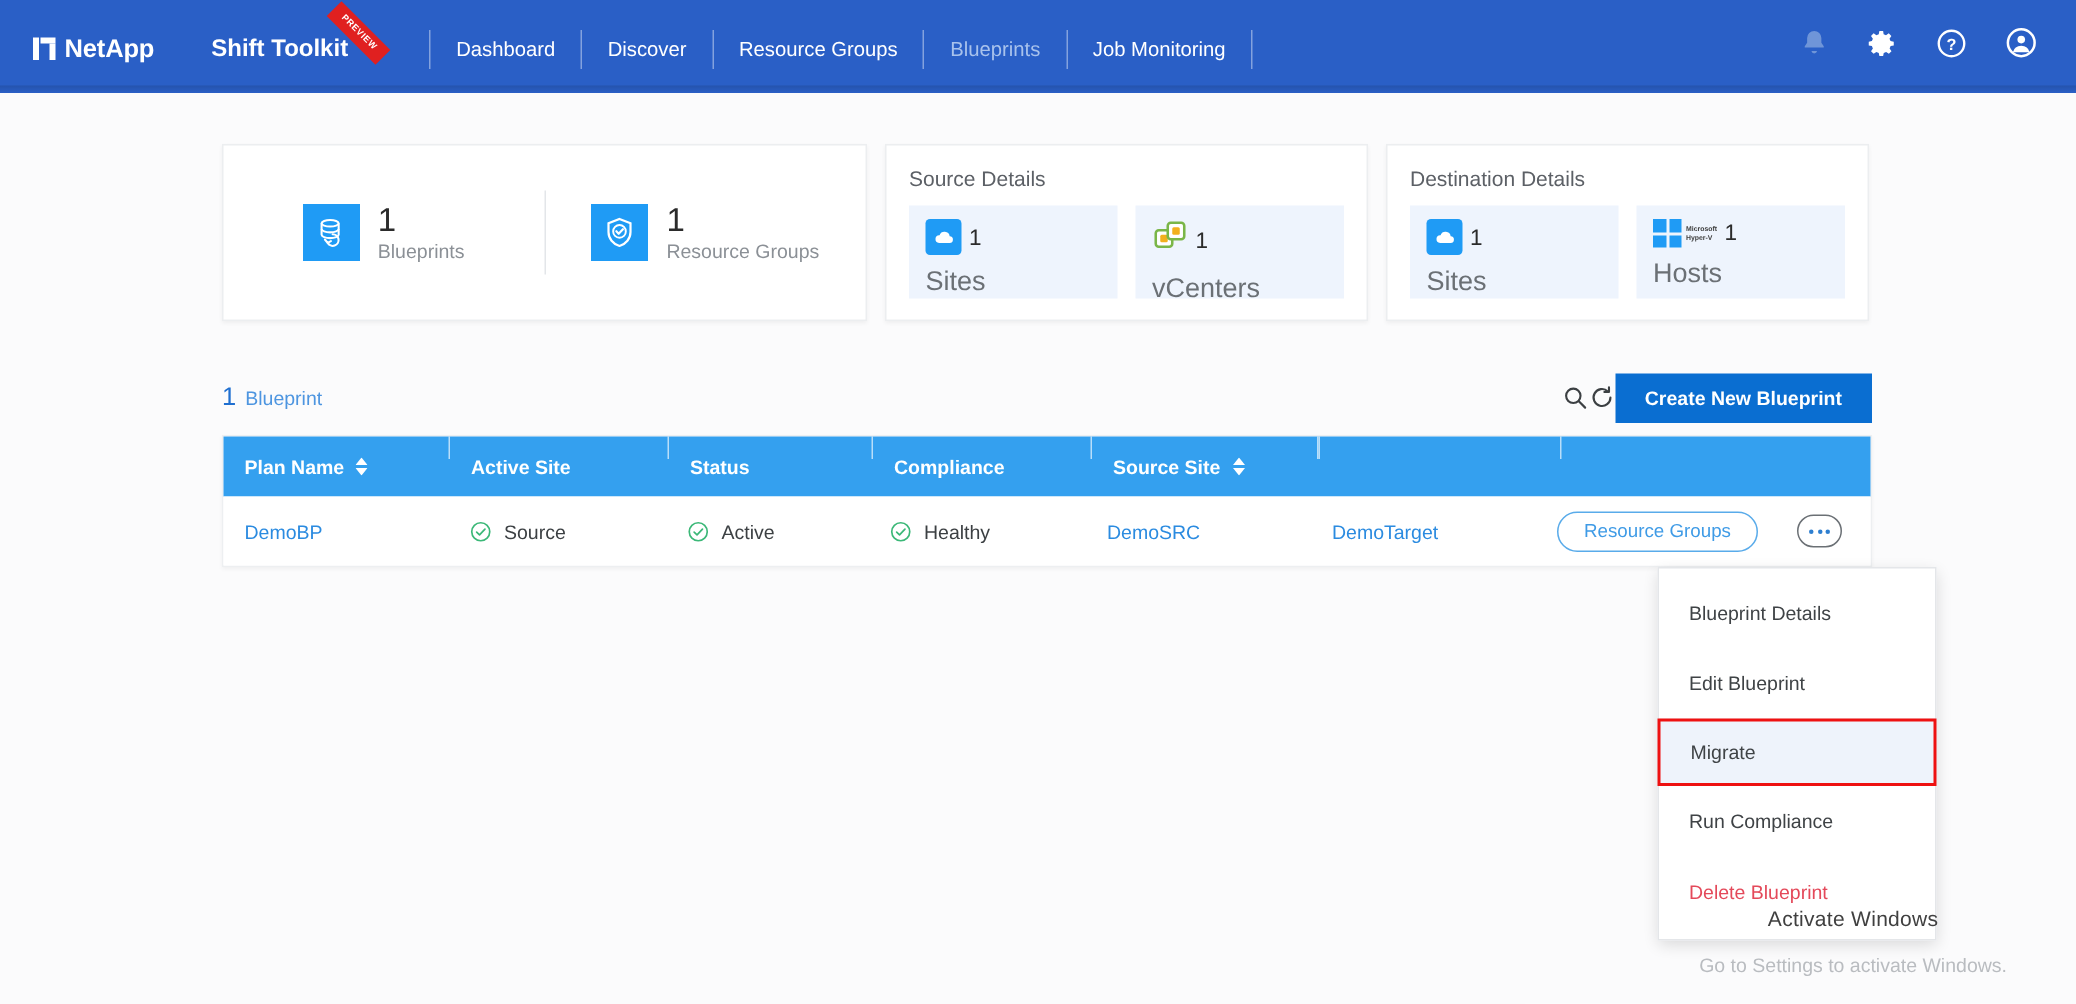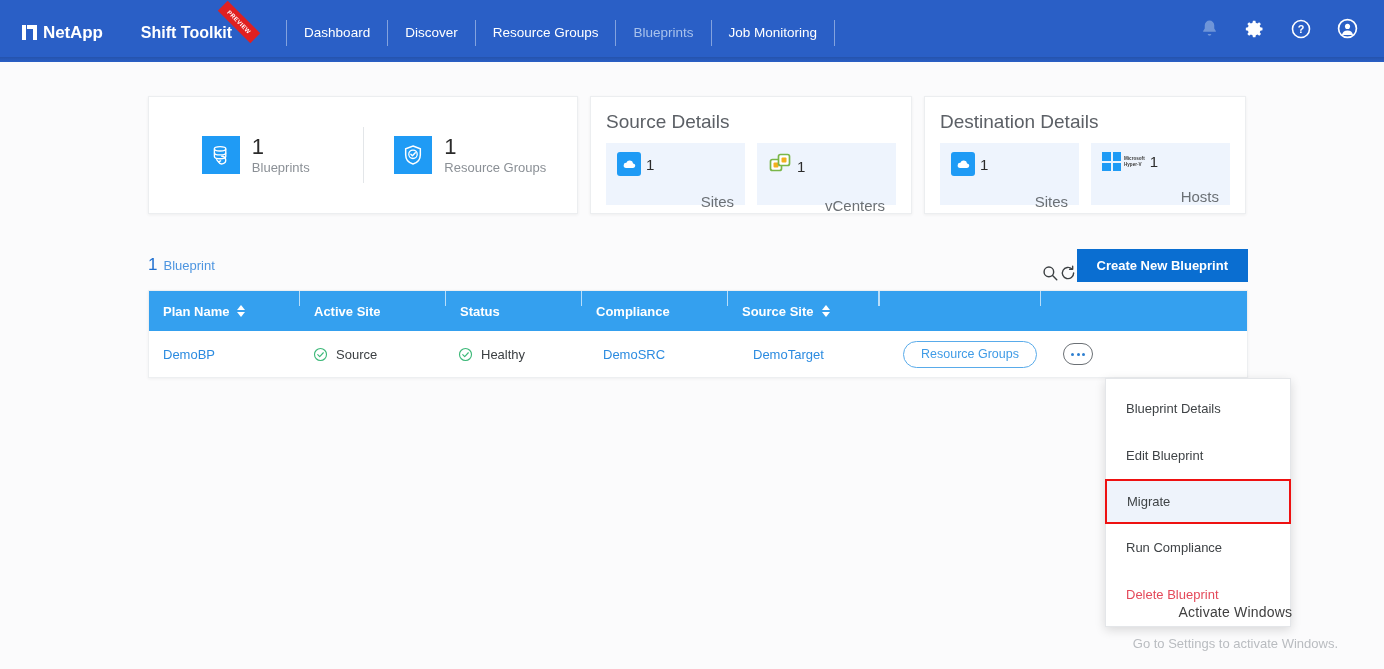--- a/index.html
+++ b/index.html
@@ -196,21 +196,21 @@
     color: #8b9096;
     margin-top: 3px;
   }
 
   .card-details {
     width: 322px;
     height: 118px;
     padding: 14px 15px 0 15px;
   }
   .card-title {
-    font-size: 19px;
+    font-size: 14px;
     color: #5c6066;
     margin-bottom: 10px;
   }
   .mini-row {
     display: flex;
     gap: 12px;
   }
   .mini-tile {
     width: 145px;
     height: 62px;
@@ -220,24 +220,23 @@
   .mini-top {
     display: flex;
     align-items: center;
     gap: 5px;
   }
   .mini-num {
     font-size: 15px;
     color: #2b2b2b;
   }
   .mini-lbl {
-    font-size: 15px;
+    font-size: 18px;
     color: #6b7075;
-    margin-top: 17px;
-    text-align: right;
+    margin-top: 7px;
   }
   .cloud-sq {
     width: 24px; height: 24px;
     background: #1f9bf5;
     border-radius: 3px;
     display: flex;
     align-items: center;
     justify-content: center;
     flex: 0 0 auto;
   }
@@ -283,21 +282,21 @@
     font-size: 17px;
     color: #1f6fd0;
   }
   .bp-count-lbl {
     font-size: 13px;
     color: #4d95e0;
   }
   .list-head-right {
     margin-left: auto;
     display: flex;
-    align-items: flex-end;
+    align-items: center;
   }
   .btn-primary {
     background: #0a6ed1;
     color: #ffffff;
     font-size: 13px;
     font-weight: bold;
     border: none;
     height: 33px;
     padding: 0 20px;
     cursor: pointer;
@@ -695,20 +694,29 @@
         <div class="td c-plan link">DemoBP</div>
         <div class="td c-active">
           <span style="display:flex;">
             <svg width="15" height="15" viewBox="0 0 24 24">
               <circle cx="12" cy="12" r="9.6" fill="none" stroke="#3cb878" stroke-width="1.8"></circle>
               <path d="M7.6 12.3l3.1 3.1 5.8-6.2" fill="none" stroke="#3cb878" stroke-width="1.8" stroke-linecap="round" stroke-linejoin="round"></path>
             </svg>
           </span>
           <span class="plain">Source</span>
         </div>
+        <div class="td c-status">
+          <span style="display:flex;">
+            <svg width="15" height="15" viewBox="0 0 24 24">
+              <circle cx="12" cy="12" r="9.6" fill="none" stroke="#3cb878" stroke-width="1.8"></circle>
+              <path d="M7.6 12.3l3.1 3.1 5.8-6.2" fill="none" stroke="#3cb878" stroke-width="1.8" stroke-linecap="round" stroke-linejoin="round"></path>
+            </svg>
+          </span>
+          <span class="plain">Active</span>
+        </div>
         <div class="td c-comp">
           <span style="display:flex;">
             <svg width="15" height="15" viewBox="0 0 24 24">
               <circle cx="12" cy="12" r="9.6" fill="none" stroke="#3cb878" stroke-width="1.8"></circle>
               <path d="M7.6 12.3l3.1 3.1 5.8-6.2" fill="none" stroke="#3cb878" stroke-width="1.8" stroke-linecap="round" stroke-linejoin="round"></path>
             </svg>
           </span>
           <span class="plain">Healthy</span>
         </div>
         <div class="td c-src link">DemoSRC</div>

